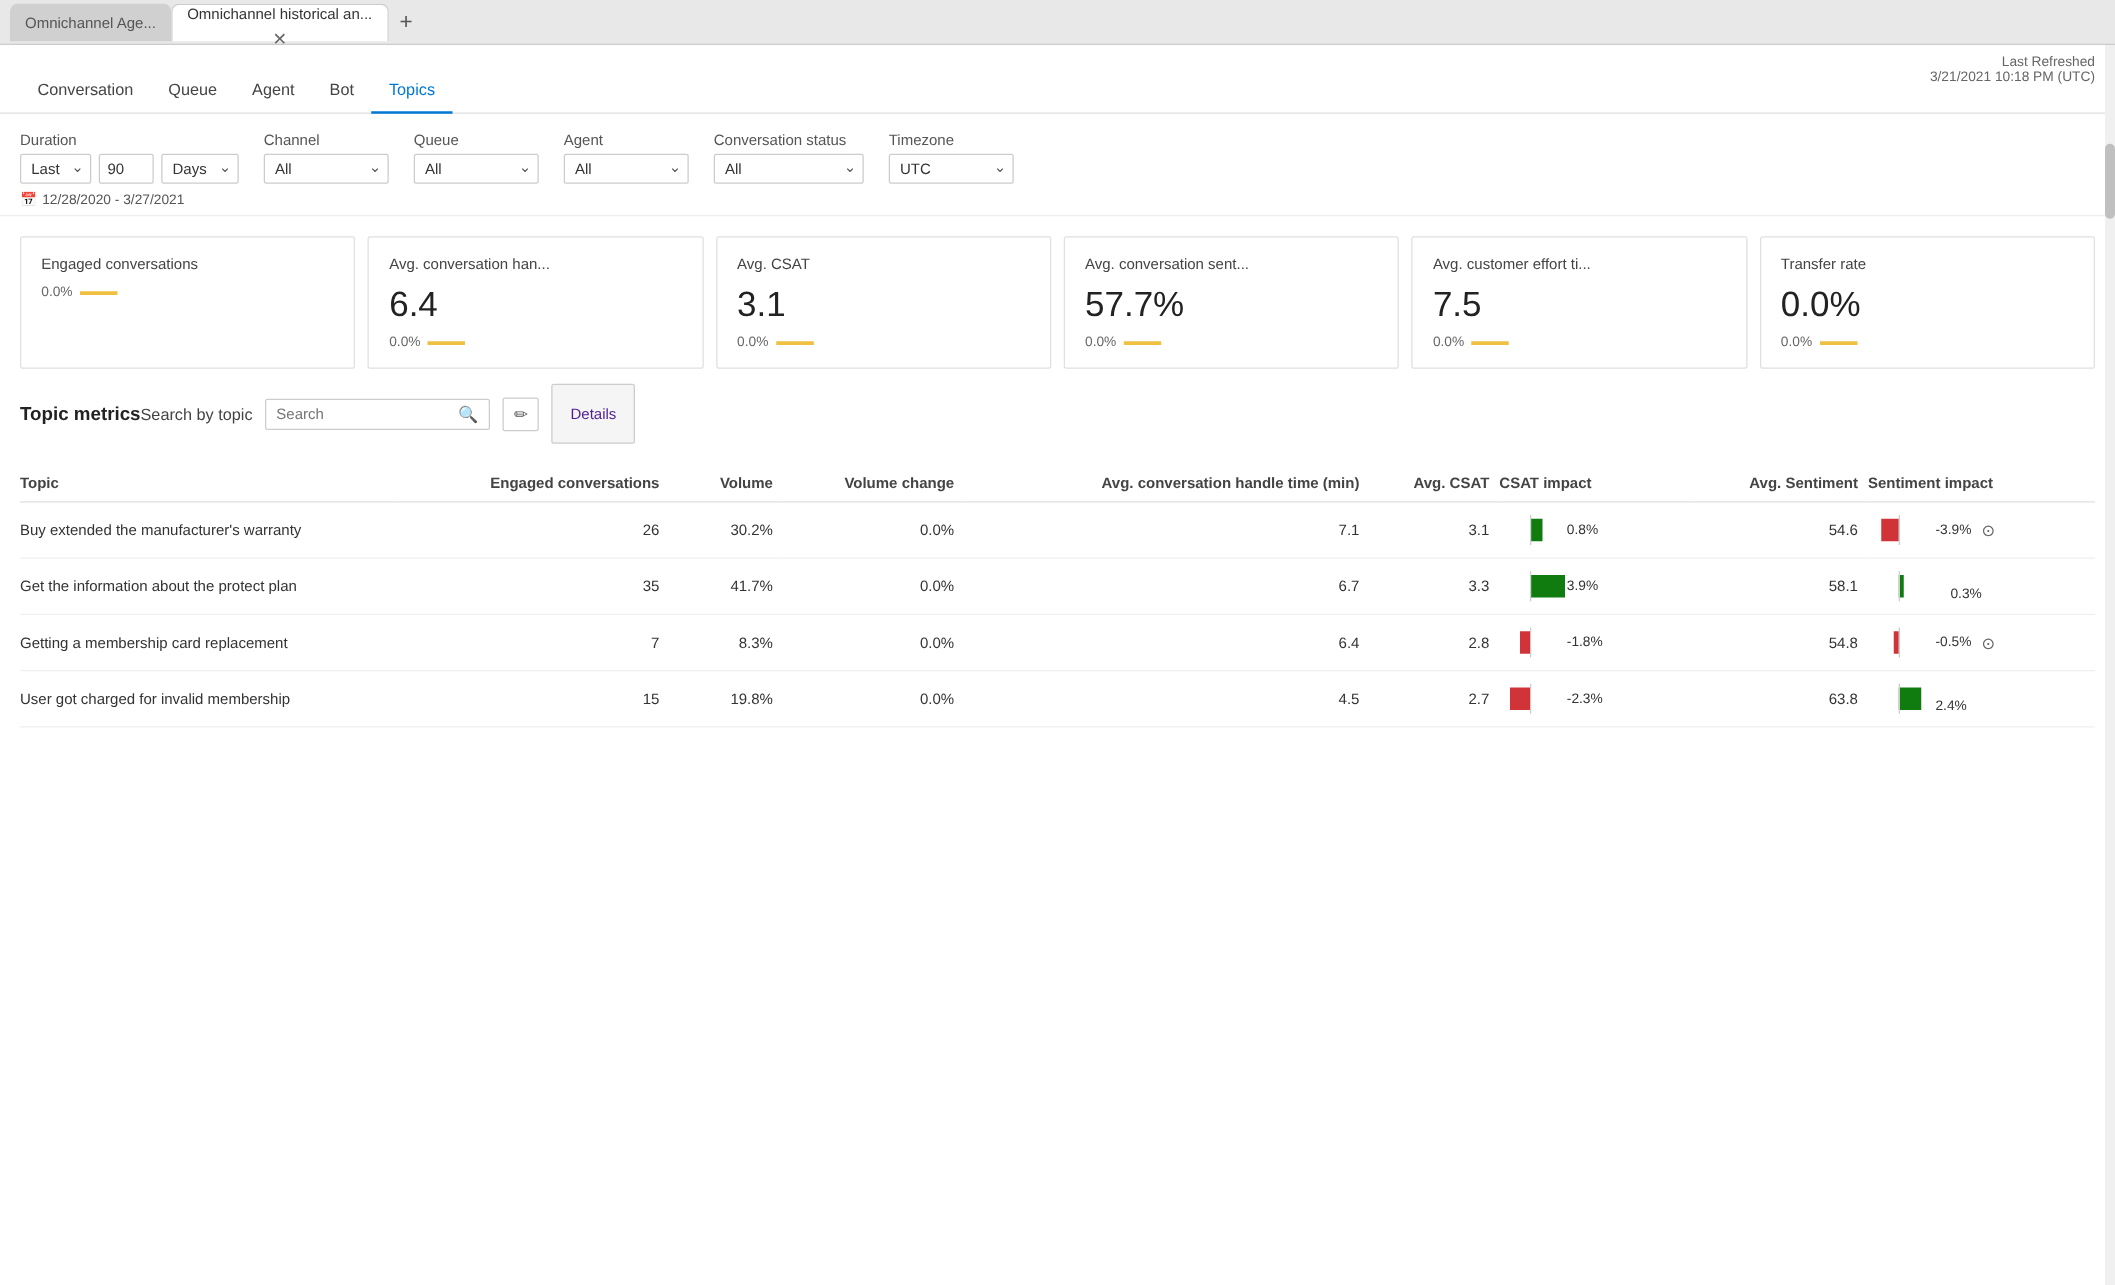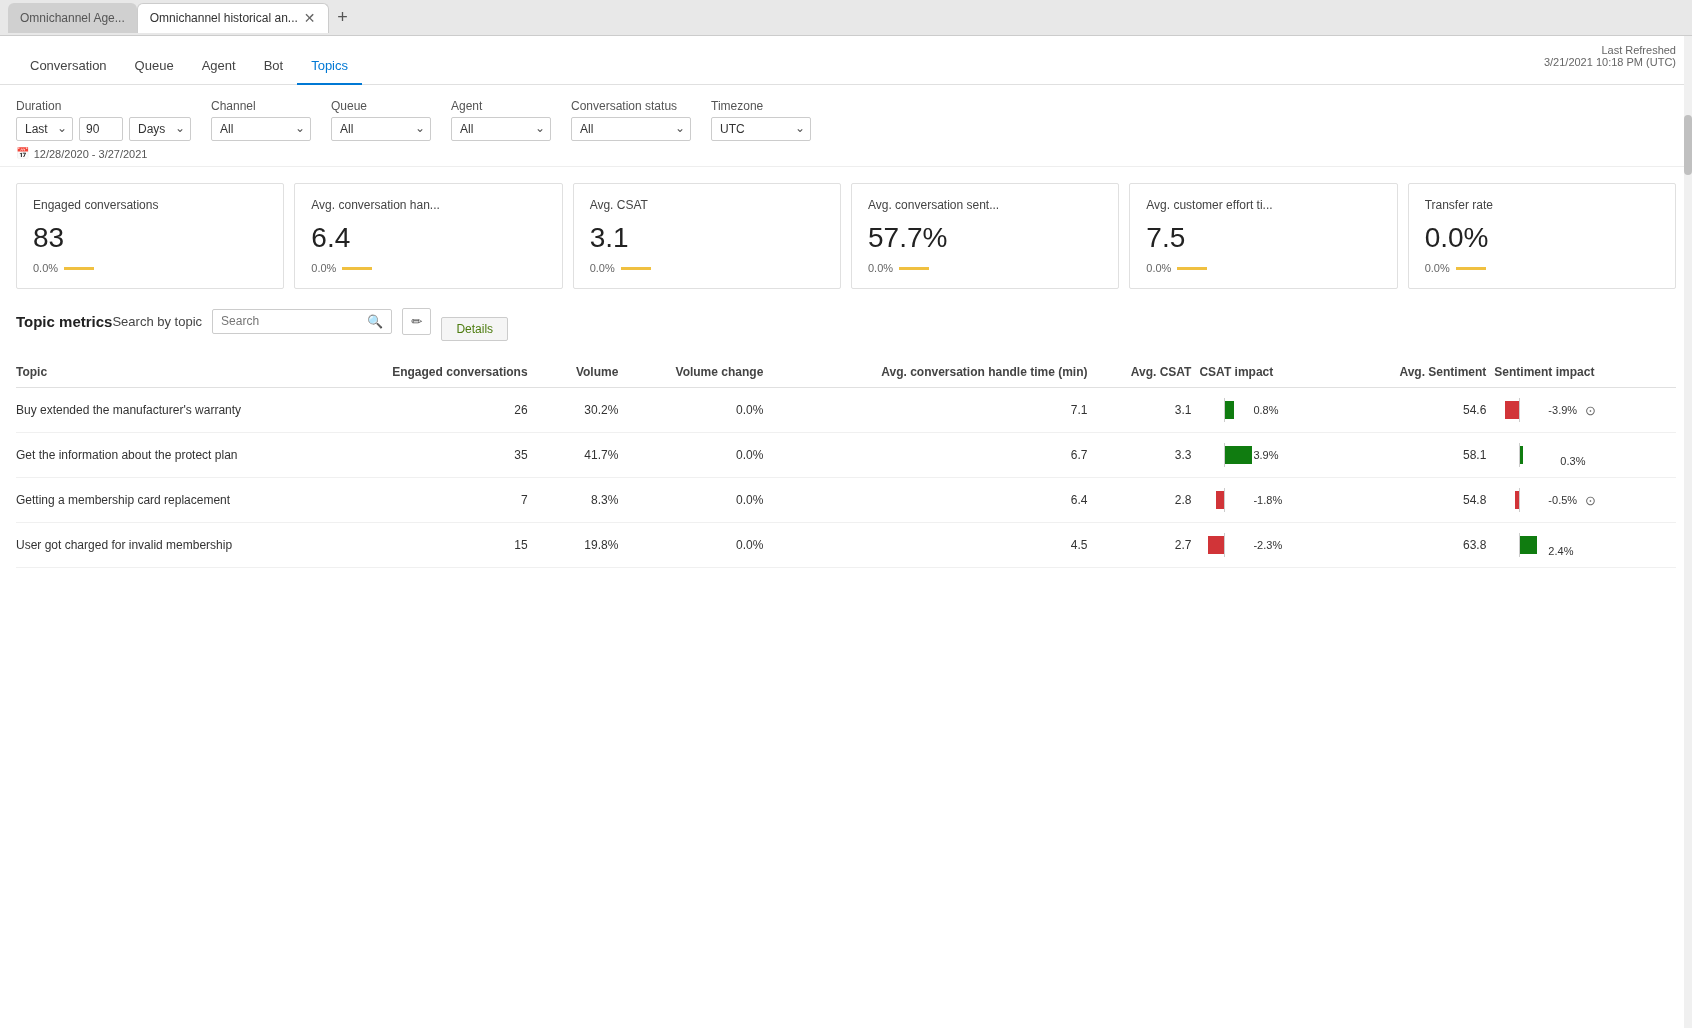--- a/index.html
+++ b/index.html
@@ -26,20 +26,21 @@
     }
     .browser-tab.inactive {
       background: #d0d0d0;
       color: #555;
     }
     .browser-tab.active {
       background: white;
       color: #333;
       border: 1px solid #ccc;
       border-bottom: none;
+      flex-direction: column;
     }
     .tab-close {
       font-size: 14px;
       color: #666;
       cursor: pointer;
       line-height: 1;
     }
     .tab-add {
       width: 28px;
       height: 28px;
@@ -60,27 +61,26 @@
 
     
     .top-nav {
       display: flex;
       align-items: flex-end;
       padding: 0 16px;
       border-bottom: 1px solid #e0e0e0;
       position: relative;
     }
     .nav-item {
-      padding: 12px 14px 10px;
+      padding: 28px 14px 10px;
       font-size: 13px;
       color: #444;
       cursor: pointer;
       border-bottom: 2px solid transparent;
       margin-bottom: -1px;
-      margin-top: 10px;
     }
     .nav-item.active {
       color: #0078d4;
       border-bottom: 2px solid #0078d4;
       font-weight: 500;
     }
     .last-refreshed {
       position: absolute;
       right: 16px;
       top: 8px;
@@ -232,28 +232,27 @@
     }
     .edit-btn {
       padding: 5px 8px;
       border: 1px solid #ccc;
       background: white;
       cursor: pointer;
       color: #555;
       border-radius: 2px;
     }
     .details-btn {
-      padding: 4px 14px;
+      padding: 16px 14px;
       border: 1px solid #ccc;
       background: #f5f5f5;
       cursor: pointer;
-      color: #4d7c0f;
+      color: #4c1d95;
       border-radius: 2px;
       font-size: 12px;
-      margin-top: 16px;
     }
 
     
     .topic-table {
       width: 100%;
       border-collapse: collapse;
     }
     .topic-table th {
       text-align: left;
       font-size: 12px;
@@ -388,21 +387,20 @@
     </div>
     <div class="date-range">
       <span>📅</span>
       <span>12/28/2020 - 3/27/2021</span>
     </div>
   </div>
 
   <div class="kpi-section">
     <div class="kpi-card">
       <div class="kpi-title">Engaged conversations</div>
-      <div class="kpi-value">83</div>
       <div class="kpi-footer">
         <span>0.0%</span>
         <span class="kpi-bar"></span>
       </div>
     </div>
     <div class="kpi-card">
       <div class="kpi-title">Avg. conversation han...</div>
       <div class="kpi-value">6.4</div>
       <div class="kpi-footer">
         <span>0.0%</span>

